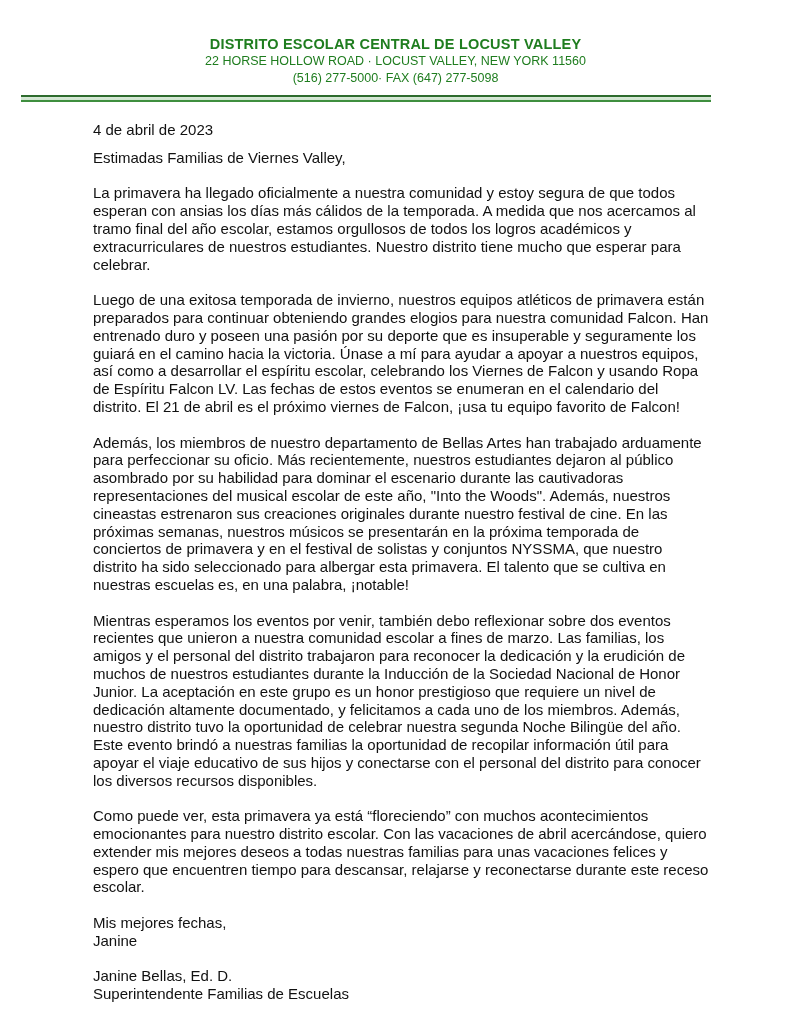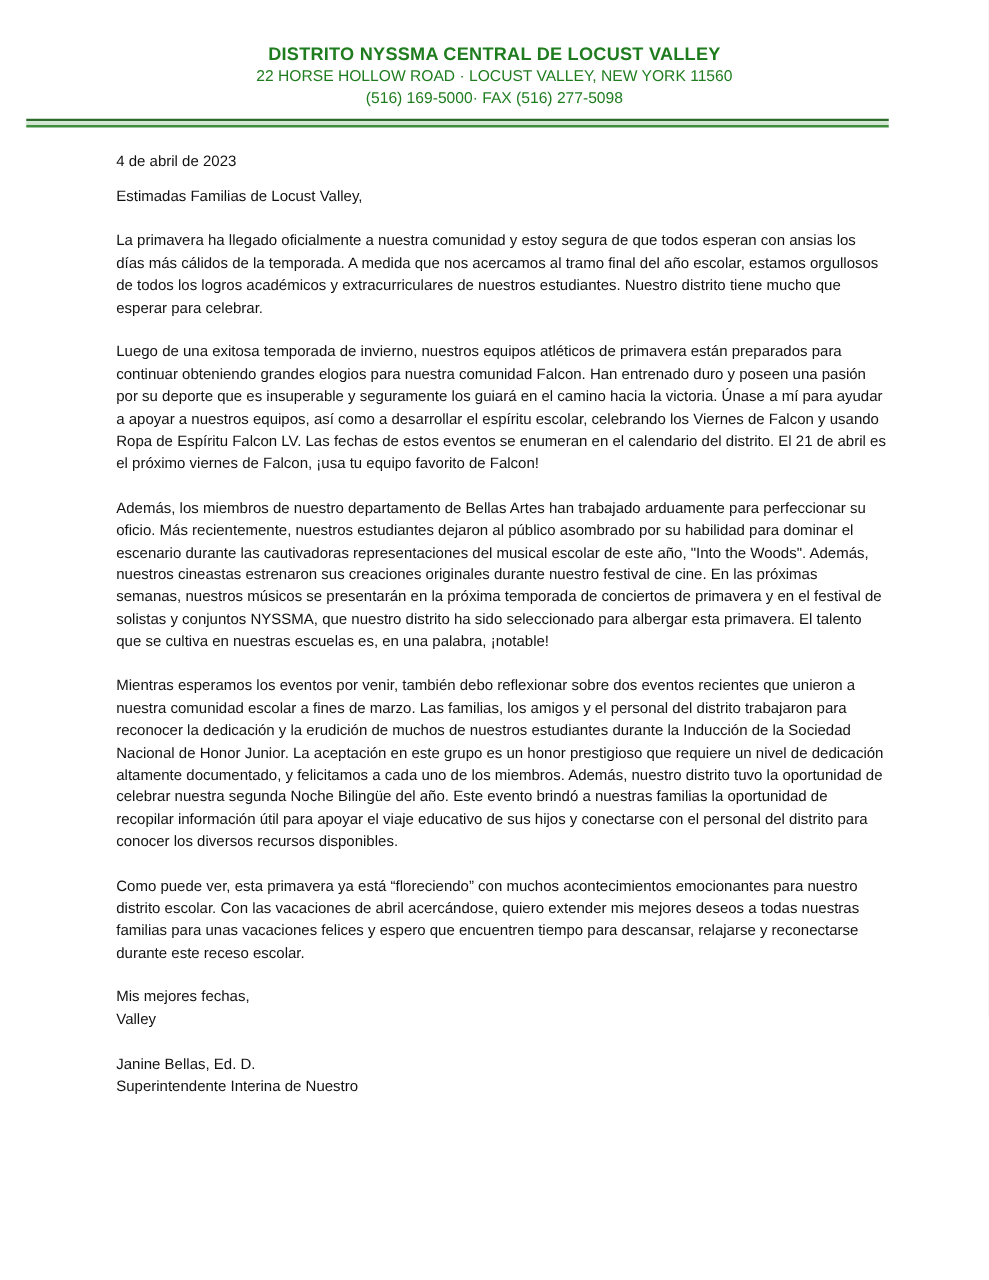--- a/index.html
+++ b/index.html
@@ -37,61 +37,61 @@
     background: linear-gradient(
       to bottom,
       #2d6b2d 0px, #2d6b2d 2px,
       #d7e9d7 2px, #cfe4cf 5px,
       #3f8f3f 5px, #3f8f3f 7px
     );
   }
   .letter-body {
     margin: 19px 0 0 93px;
     width: 616px;
-    font-size: 12px;
+    font-size: 15px;
     line-height: 17.8px;
   }
   .letter-body p { margin: 0 0 17.8px 0; }
   .letter-body p.date-line { margin-bottom: 10px; }
   .letter-body p.tight { margin-bottom: 0; }
   .letter-body p.gap-above { margin-top: 17.8px; }
 </style>
 </head>
 <body>
 
 <div class="page">
 
   <div class="letterhead">
-    <div class="district-name">DISTRITO NYSSMA CENTRAL DE LOCUST VALLEY</div>
+    <div class="district-name">DISTRITO ESCOLAR CENTRAL DE LOCUST VALLEY</div>
     <div class="district-addr">22 HORSE HOLLOW ROAD · LOCUST VALLEY, NEW YORK 11560</div>
-    <div class="district-addr">(516) 169-5000· FAX (516) 277-5098</div>
+    <div class="district-addr">(516) 277-5000· FAX (647) 277-5098</div>
   </div>
 
   <div class="header-divider"></div>
 
   <div class="letter-body">
 
     <p class="date-line">4 de abril de 2023</p>
 
-    <p>Estimadas Familias de Locust Valley,</p>
+    <p>Estimadas Familias de Viernes Valley,</p>
 
     <p>La primavera ha llegado oficialmente a nuestra comunidad y estoy segura de que todos esperan con ansias los días más cálidos de la temporada. A medida que nos acercamos al tramo final del año escolar, estamos orgullosos de todos los logros académicos y extracurriculares de nuestros estudiantes. Nuestro distrito tiene mucho que esperar para celebrar.</p>
 
     <p>Luego de una exitosa temporada de invierno, nuestros equipos atléticos de primavera están preparados para continuar obteniendo grandes elogios para nuestra comunidad Falcon. Han entrenado duro y poseen una pasión por su deporte que es insuperable y seguramente los guiará en el camino hacia la victoria. Únase a mí para ayudar a apoyar a nuestros equipos, así como a desarrollar el espíritu escolar, celebrando los Viernes de Falcon y usando Ropa de Espíritu Falcon LV. Las fechas de estos eventos se enumeran en el calendario del distrito. El 21 de abril es el próximo viernes de Falcon, ¡usa tu equipo favorito de Falcon!</p>
 
     <p>Además, los miembros de nuestro departamento de Bellas Artes han trabajado arduamente para perfeccionar su oficio. Más recientemente, nuestros estudiantes dejaron al público asombrado por su habilidad para dominar el escenario durante las cautivadoras representaciones del musical escolar de este año, "Into the Woods". Además, nuestros cineastas estrenaron sus creaciones originales durante nuestro festival de cine. En las próximas semanas, nuestros músicos se presentarán en la próxima temporada de conciertos de primavera y en el festival de solistas y conjuntos NYSSMA, que nuestro distrito ha sido seleccionado para albergar esta primavera. El talento que se cultiva en nuestras escuelas es, en una palabra, ¡notable!</p>
 
     <p>Mientras esperamos los eventos por venir, también debo reflexionar sobre dos eventos recientes que unieron a nuestra comunidad escolar a fines de marzo. Las familias, los amigos y el personal del distrito trabajaron para reconocer la dedicación y la erudición de muchos de nuestros estudiantes durante la Inducción de la Sociedad Nacional de Honor Junior. La aceptación en este grupo es un honor prestigioso que requiere un nivel de dedicación altamente documentado, y felicitamos a cada uno de los miembros. Además, nuestro distrito tuvo la oportunidad de celebrar nuestra segunda Noche Bilingüe del año. Este evento brindó a nuestras familias la oportunidad de recopilar información útil para apoyar el viaje educativo de sus hijos y conectarse con el personal del distrito para conocer los diversos recursos disponibles.</p>
 
     <p>Como puede ver, esta primavera ya está “floreciendo” con muchos acontecimientos emocionantes para nuestro distrito escolar. Con las vacaciones de abril acercándose, quiero extender mis mejores deseos a todas nuestras familias para unas vacaciones felices y espero que encuentren tiempo para descansar, relajarse y reconectarse durante este receso escolar.</p>
 
 
     <p class="tight">Mis mejores fechas,</p>
 
-    <p class="tight">Valley</p>
+    <p class="tight">Janine</p>
 
     <p class="tight gap-above">Janine Bellas, Ed. D.</p>
 
-    <p class="tight">Superintendente Interina de Nuestro</p>
+    <p class="tight">Superintendente Familias de Escuelas</p>
 
   </div>
 
 </div>
 
 </body></html>

